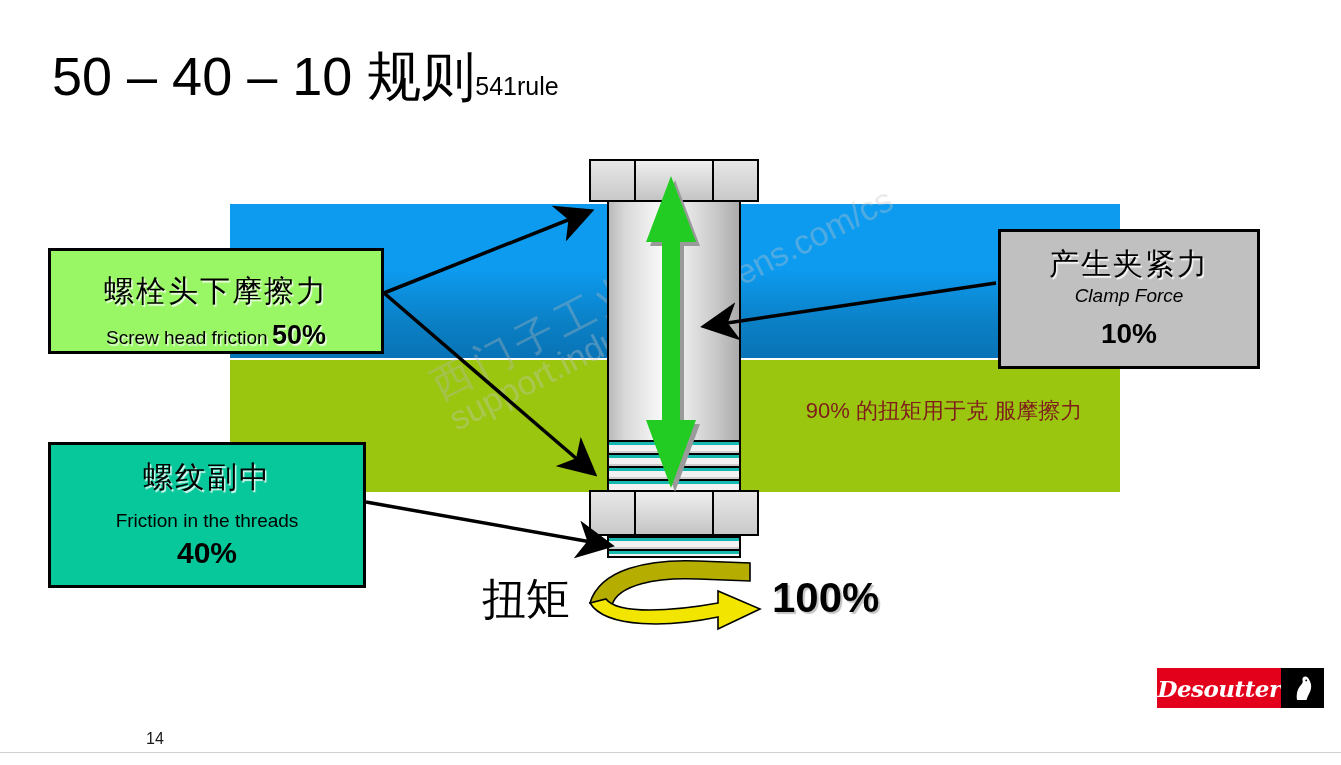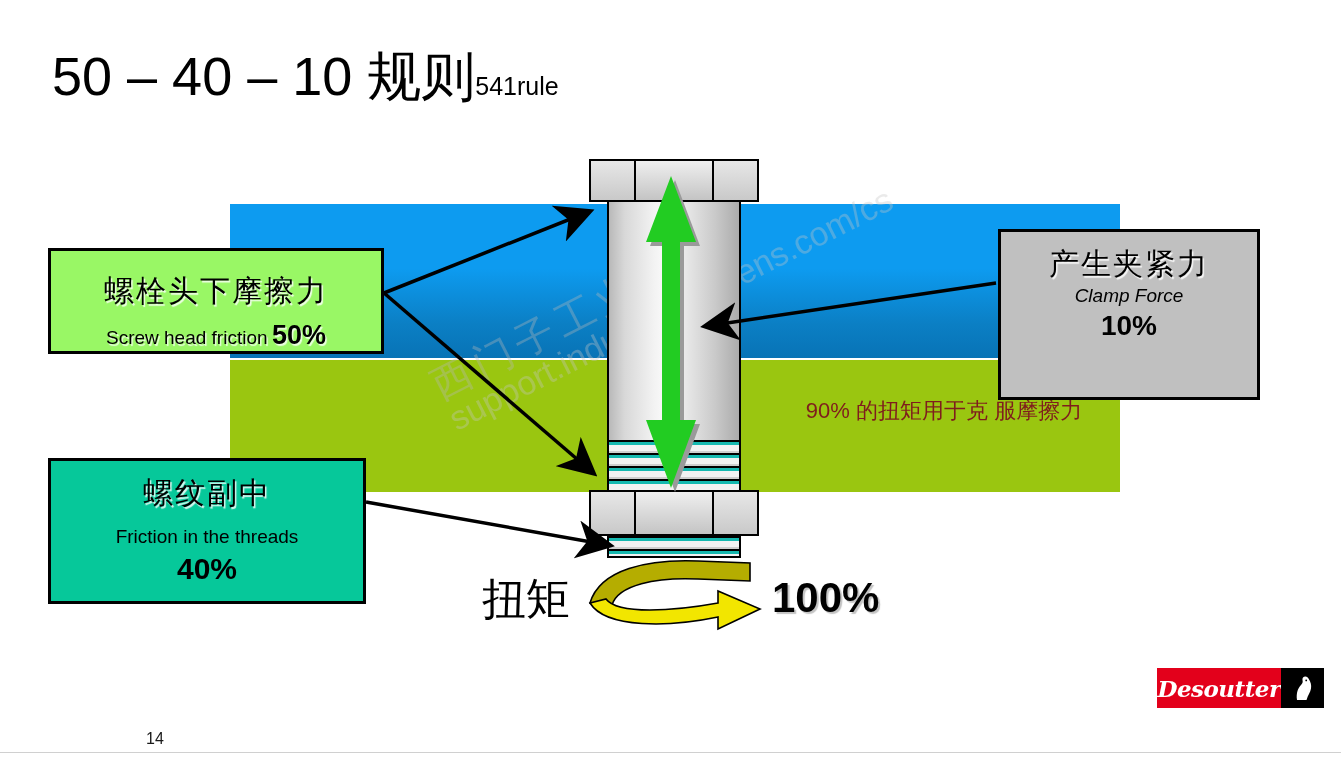--- a/index.html
+++ b/index.html
@@ -126,34 +126,34 @@
     left: 48px; top: 248px; width: 336px; height: 106px;
     background: #99f765;
     padding-top: 20px;
   }
   #box-head-friction .en-line {
     margin-top: 8px;
     text-shadow: 1.5px 1.5px 1px rgba(255,255,255,.8);
   }
 
   #box-thread-friction {
-    left: 48px; top: 458px; width: 318px; height: 146px;
+    left: 48px; top: 442px; width: 318px; height: 146px;
     background: #06c89a;
     padding-top: 12px;
   }
   #box-thread-friction .en { display: block; margin-top: 12px; }
   #box-thread-friction .pct { display: block; margin-top: 4px; font-size: 30px; }
 
   #box-clamp-force {
-    left: 998px; top: 229px; width: 262px; height: 171px;
+    left: 998px; top: 229px; width: 262px; height: 140px;
     background: #c0c0c0;
     padding-top: 12px;
   }
   #box-clamp-force .en { display: block; margin-top: 0; font-style: italic; }
-  #box-clamp-force .pct { display: block; margin-top: 3px; font-size: 28px; }
+  #box-clamp-force .pct { display: block; margin-top: 11px; font-size: 28px; }
 
   
   #green-note {
     position: absolute;
     left: 784px; top: 396px; width: 320px;
     color: #7f1d1d;
     font-size: 22px;
     line-height: 1.35;
     text-align: center;
     z-index: 11;

